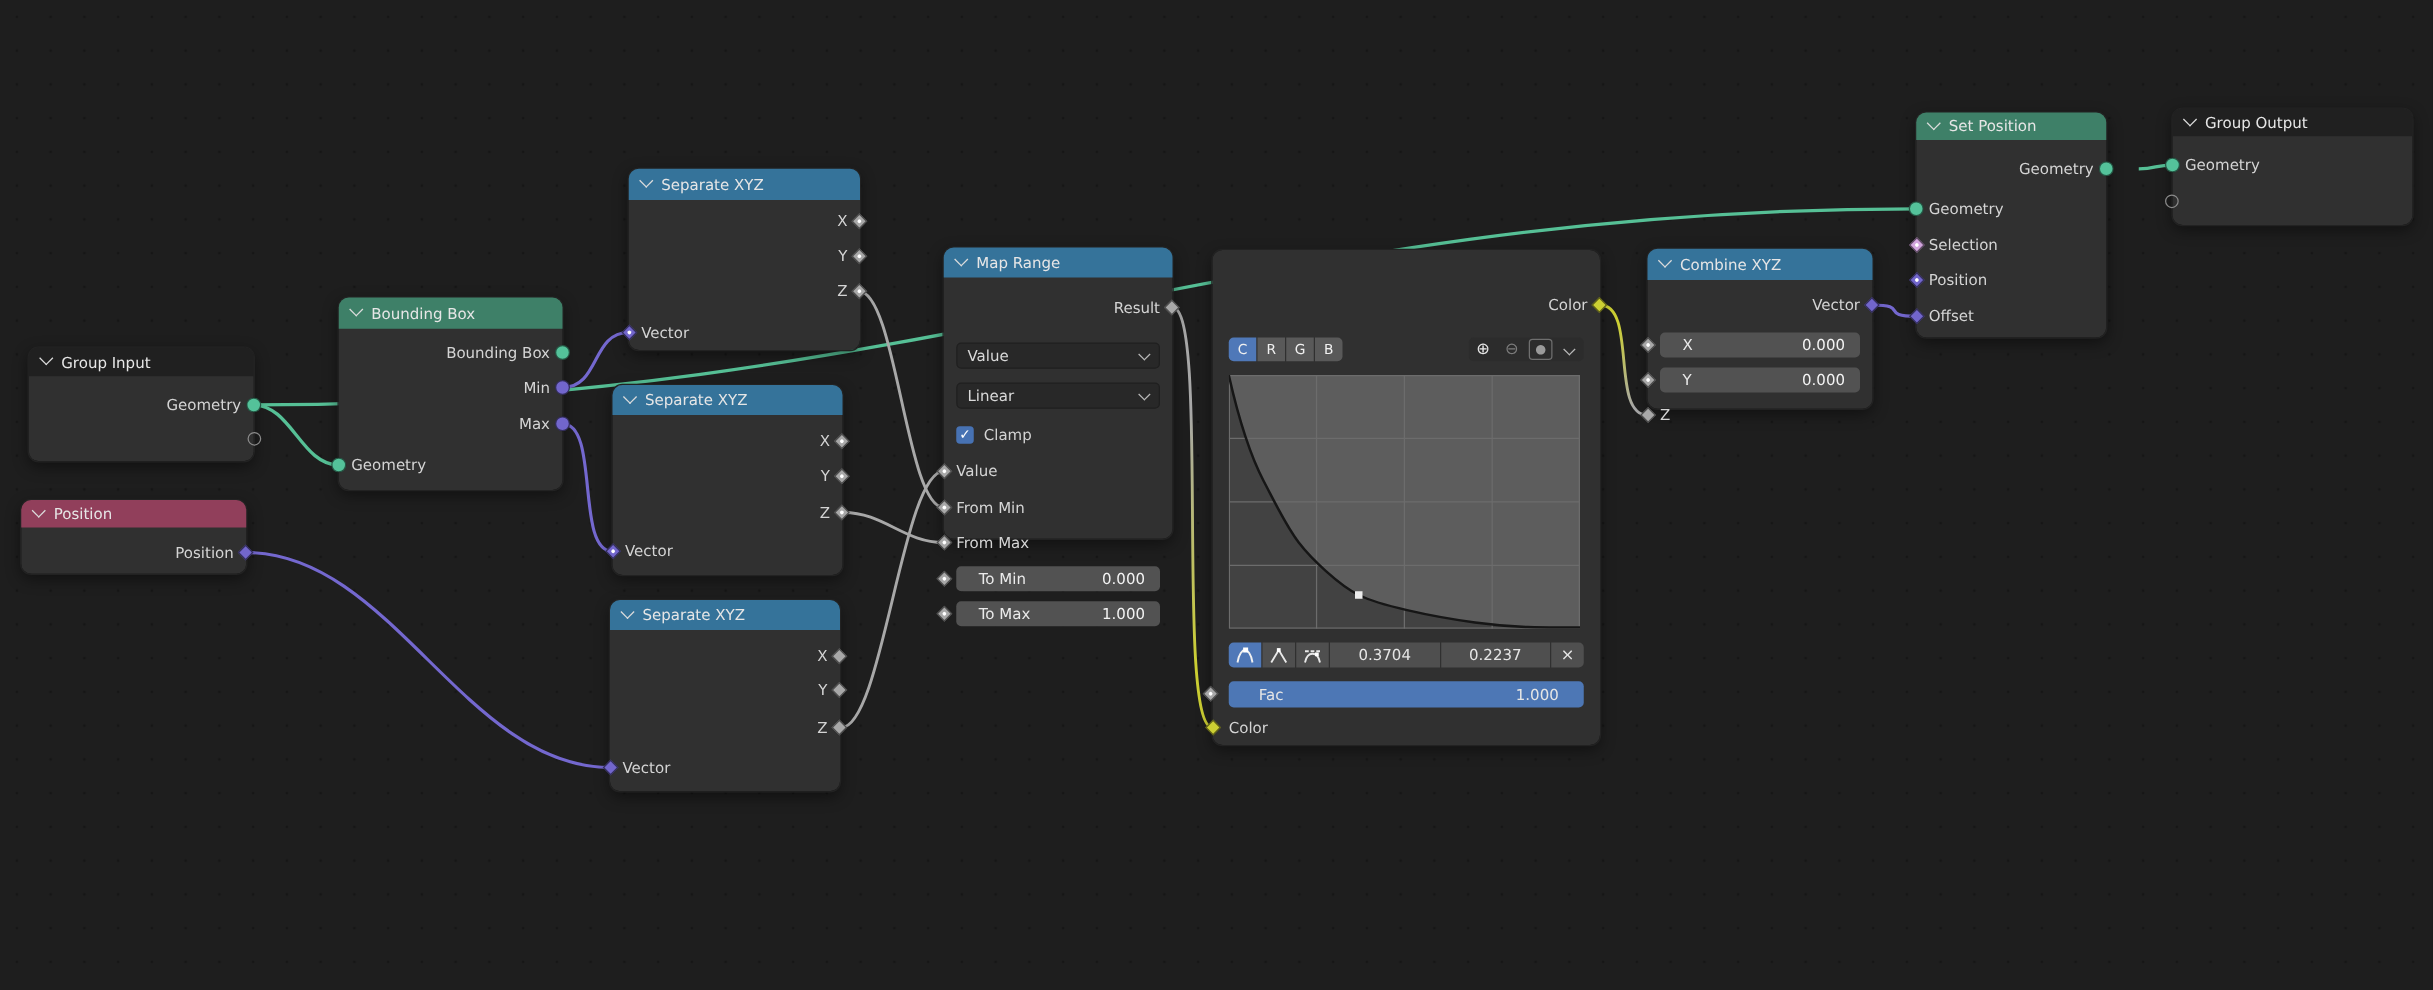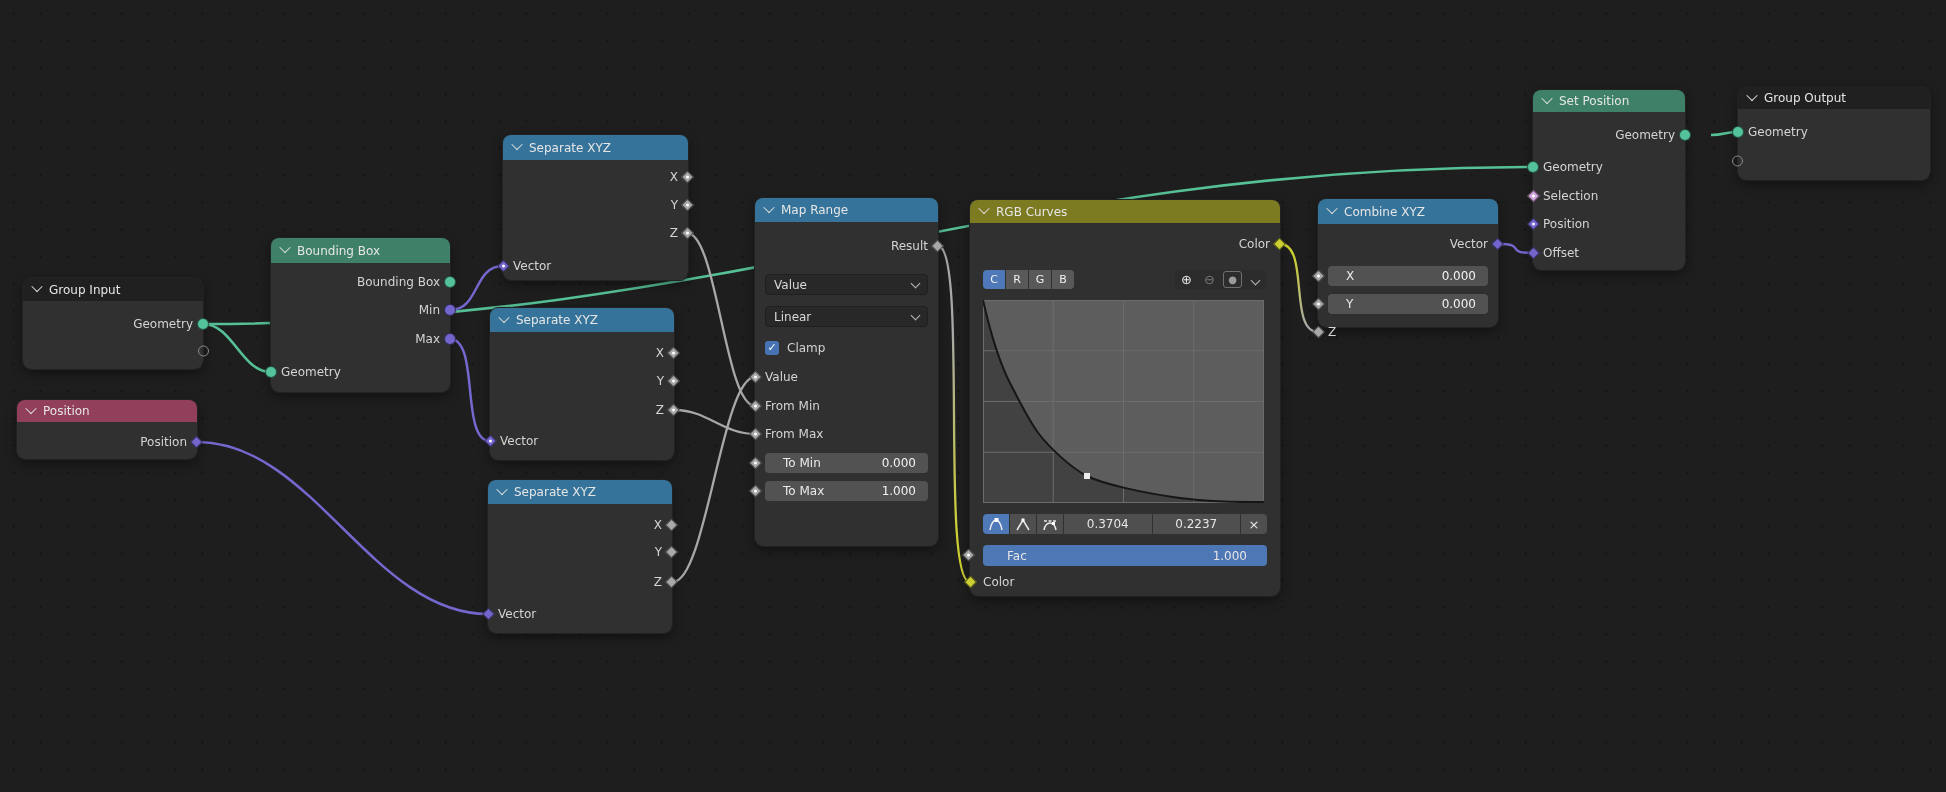--- a/index.html
+++ b/index.html
@@ -175,21 +175,21 @@
     <div class="nhead hconv" style="height:24px">
       <span class="chev"></span>
       <span class="title">Separate XYZ</span>
     </div>
     <div class="row out" style="top:35px"><span>X</span><span class="sock dia cfloat so"></span></div>
     <div class="row out" style="top:62px"><span>Y</span><span class="sock dia cfloat so"></span></div>
     <div class="row out" style="top:92px"><span>Z</span><span class="sock dia cfloat so"></span></div>
     <div class="row in" style="top:124px"><span>Vector</span><span class="sock dia cvec si"></span></div>
   </div>
 
-  <div class="node" style="left:755px;top:198px;width:183px;height:348px">
+  <div class="node" style="left:755px;top:198px;width:183px;height:233px">
     <div class="nhead hconv" style="height:24px">
       <span class="chev"></span>
       <span class="title">Map Range</span>
     </div>
     <div class="row out" style="top:38px"><span>Result</span><span class="sock dia cfloat so"></span></div>
     <div class="wrow" style="top:76px">
       <div class="dropdown">
         <span>Value</span>
         <span class="ddchev"></span>
       </div>
@@ -217,24 +217,20 @@
     <div class="wrow" style="top:283px">
       <div class="field">
         <span>To Max</span>
         <span class="v">1.000</span>
       </div>
       <span class="sock dia cfloat dot si" style="top:10px"></span>
     </div>
   </div>
 
   <div class="node" style="left:970px;top:200px;width:310px;height:396px">
-    <div class="nhead hcolor">
-      <span class="chev"></span>
-      <span class="title">RGB Curves</span>
-    </div>
     <div class="row out" style="top:34px"><span>Color</span><span class="sock dia ccol so"></span></div>
 
     <div class="wrow" style="top:70px;left:13px;right:13px;display:flex;justify-content:space-between;align-items:center">
       <div class="segs">
         <span class="seg active">C</span>
         <span class="seg">R</span>
         <span class="seg">G</span>
         <span class="seg">B</span>
       </div>
       <div class="iconbar">

